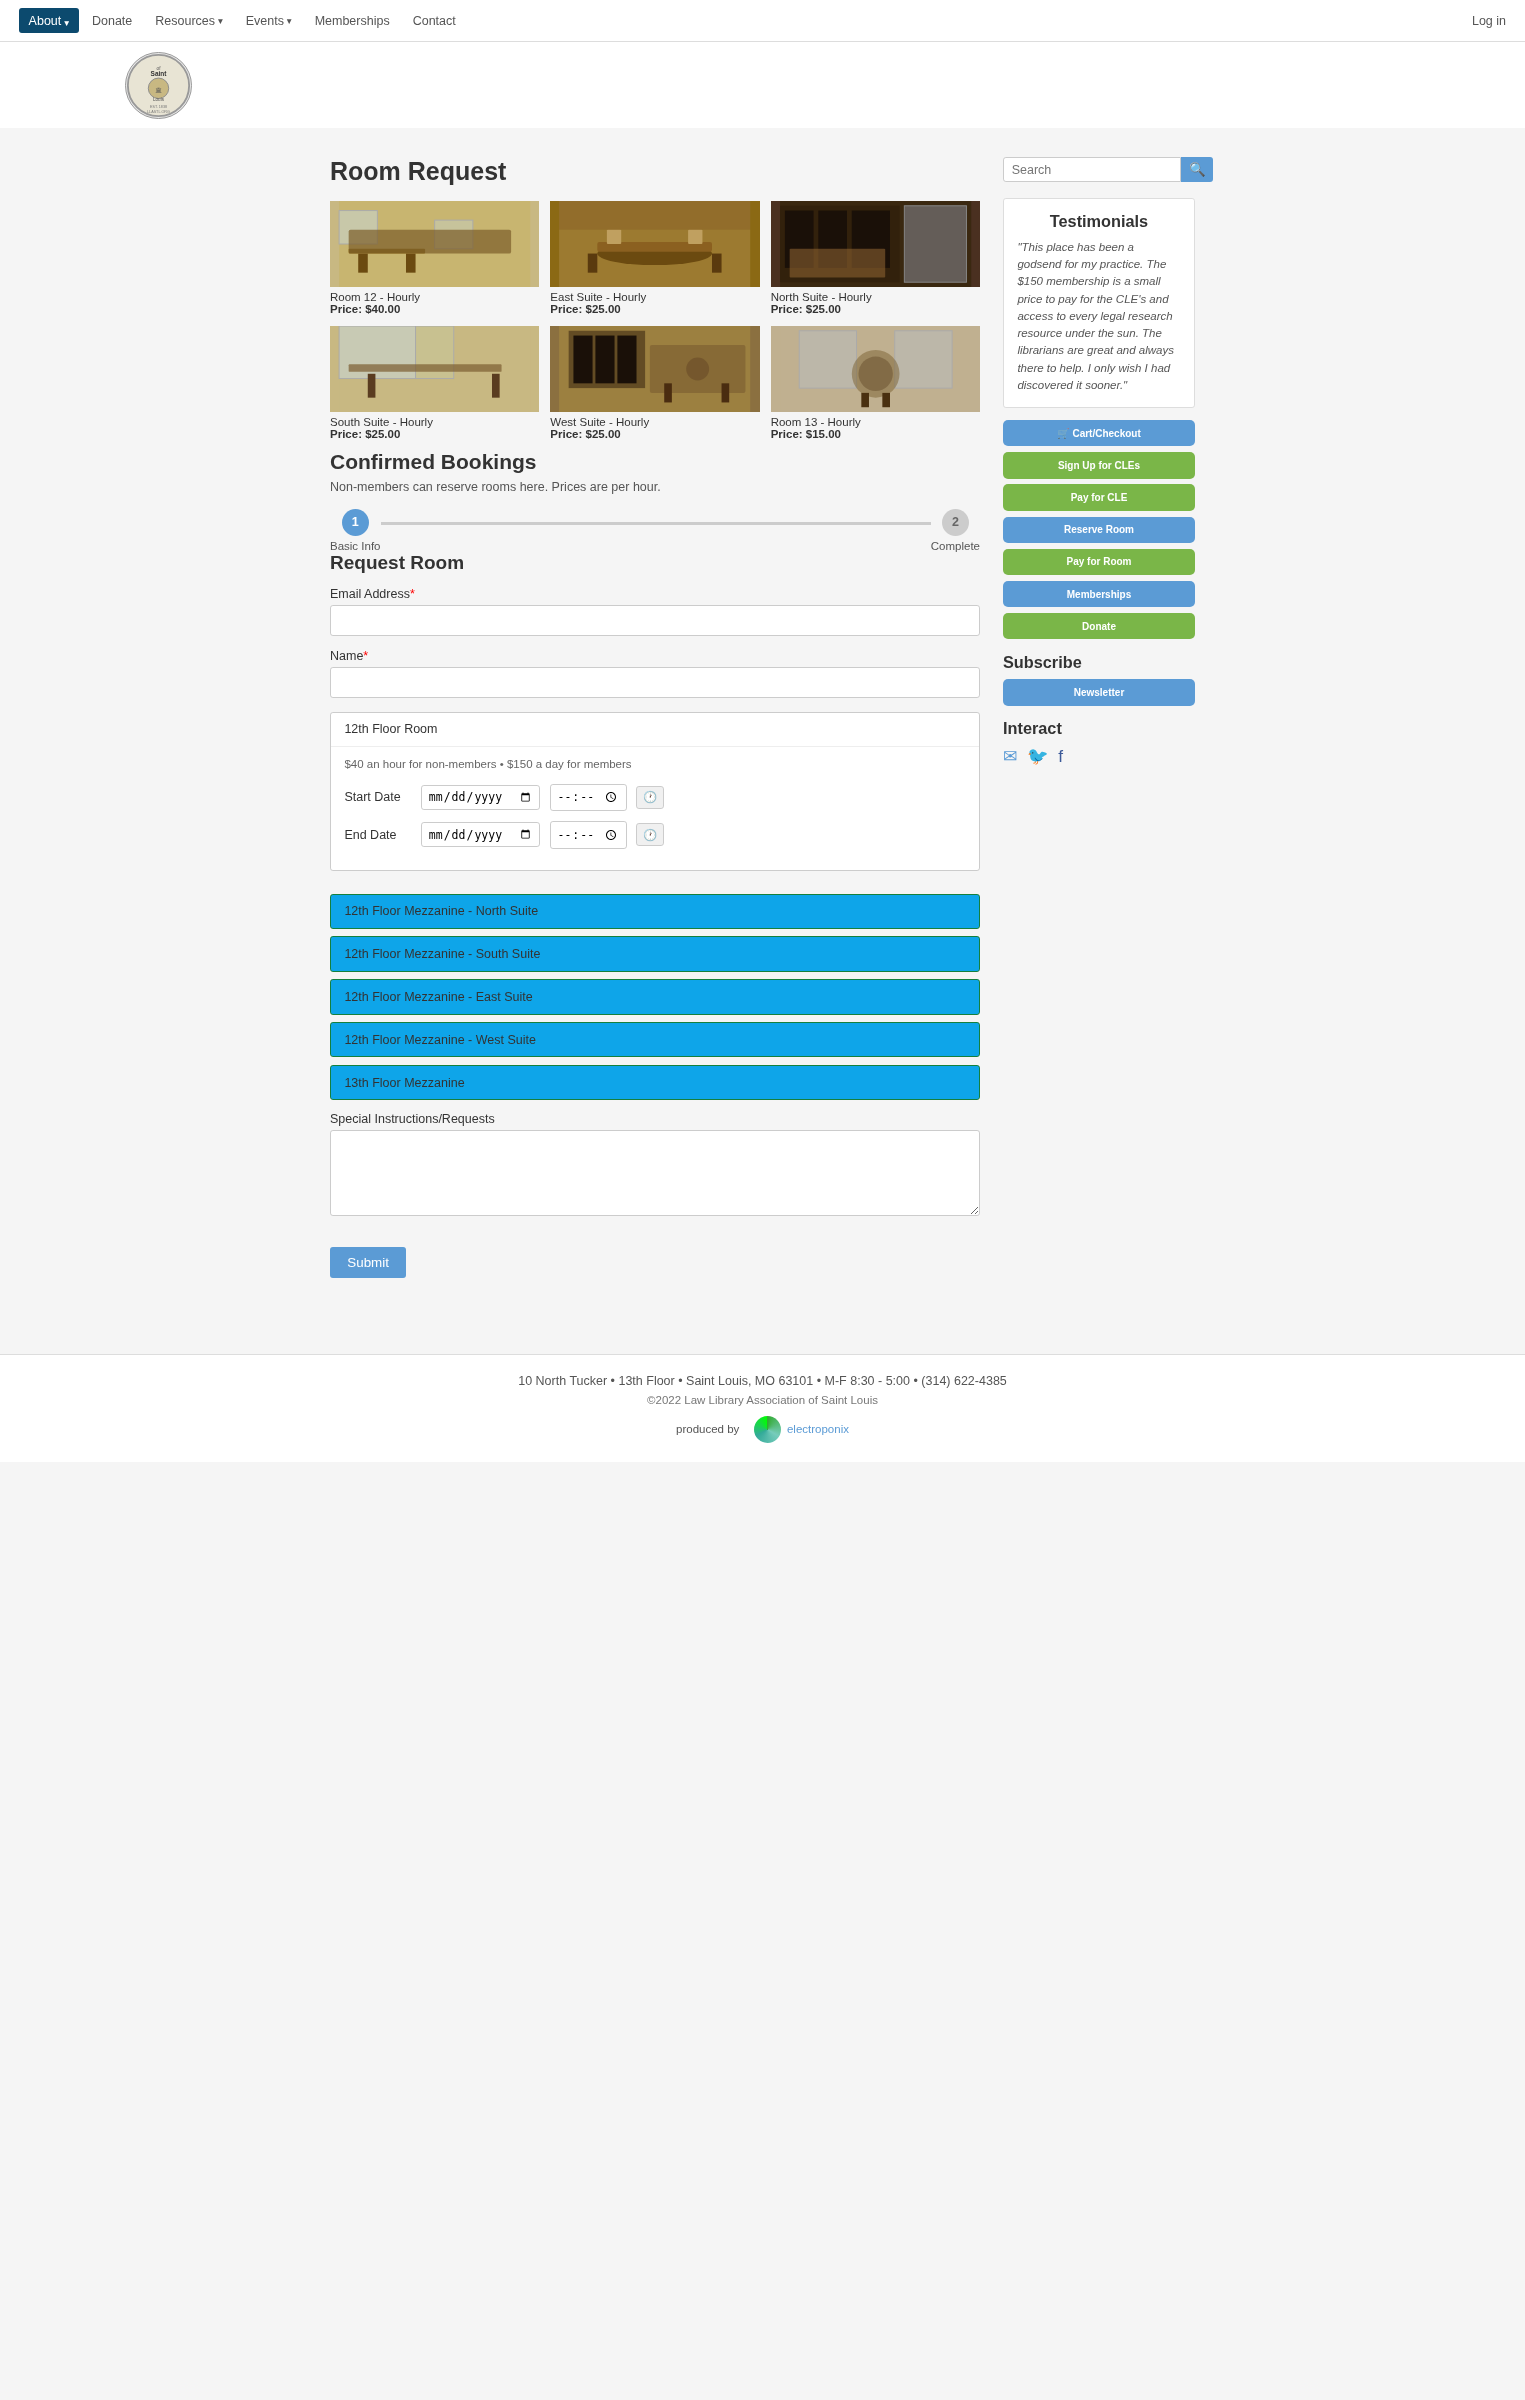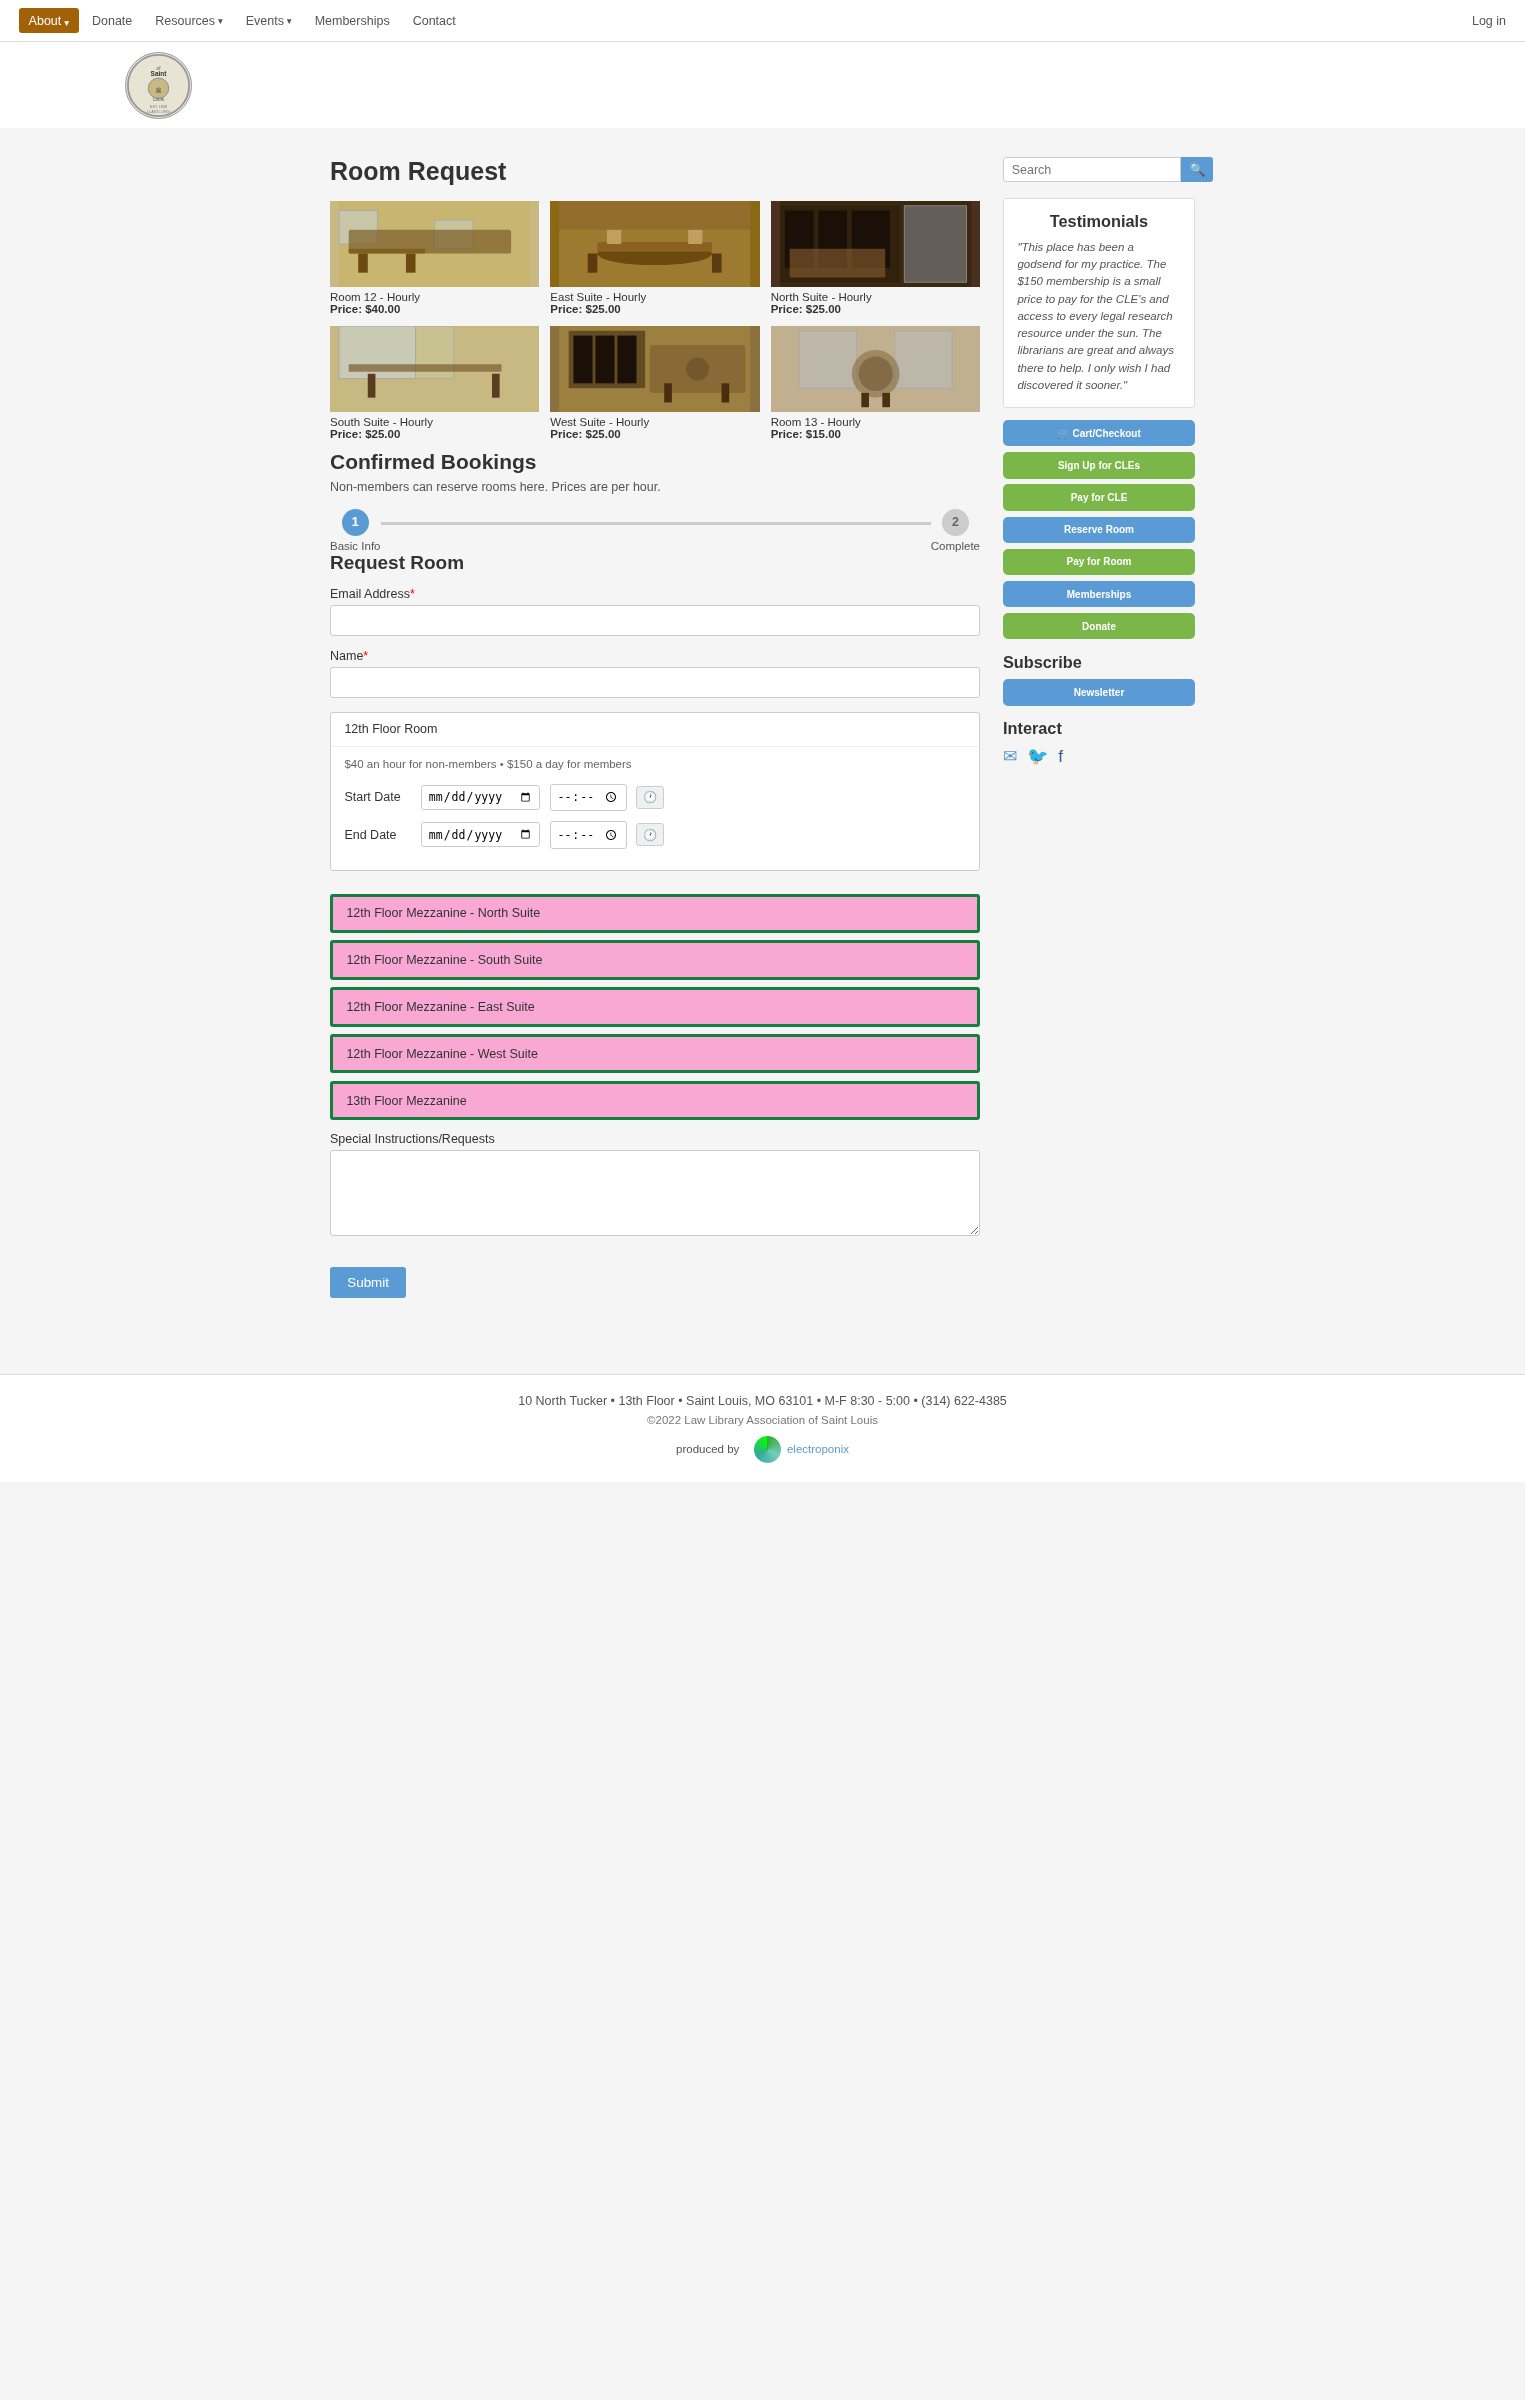--- a/index.html
+++ b/index.html
@@ -3,21 +3,21 @@
   <meta charset="utf-8">
   <style>
     * { box-sizing: border-box; margin: 0; padding: 0; }
     body { font-family: Arial, sans-serif; font-size: 13.4px; color: #333; background: #f5f5f5; }
 
     
     nav { background: #fff; border-bottom: 1px solid #ddd; padding: 0 19px; display: flex; align-items: center; justify-content: space-between; height: 42px; }
     .nav-left { display: flex; align-items: center; gap: 3.8px; }
     .nav-item { padding: 5.8px 9.6px; color: #555; font-size: 12.5px; cursor: pointer; display: flex; align-items: center; gap: 2.9px; }
     .nav-item.active, .nav-item:hover { color: #333; }
-    .nav-item.active { background: #a16207; color: #fff; border-radius: 2.9px; align-items: flex-end; }
+    .nav-item.active { background: #0c4a6e; color: #fff; border-radius: 2.9px; align-items: flex-end; }
     .nav-right { display: flex; align-items: center; gap: 9.6px; }
     .nav-login { color: #555; font-size: 12.5px; cursor: pointer; }
     .dropdown-arrow { font-size: 9.6px; }
 
     
     .site-header { background: #fff; padding: 9.6px 125px; display: flex; align-items: center; justify-content: space-between; }
     .logo-area { display: flex; align-items: center; gap: 9.6px; }
     .logo-circle { width: 67px; height: 67px; border-radius: 50%; border: 1.9px solid #999; background: #e8e8e8; display: flex; align-items: center; justify-content: center; font-size: 7.7px; text-align: center; color: #555; }
 
     
@@ -50,21 +50,21 @@
 
     
     .request-title { font-size: 19px; font-weight: bold; margin-bottom: 13.4px; }
     .form-group { margin-bottom: 13.4px; }
     .form-label { font-size: 12.5px; color: #333; margin-bottom: 3.8px; display: block; }
     .form-label .required { color: red; }
     .form-input { width: 100%; padding: 5.8px 7.7px; border: 1px solid #ccc; border-radius: 2.9px; font-size: 12.5px; height: 31px; }
     textarea.form-input { height: 86px; resize: vertical; }
 
     
-    .collapsible-section { border: 3px solid #15803d; border-radius: 2.9px; margin-bottom: 7.7px; padding: 9.6px 13.4px; font-size: 12.5px; color: #333; background: #f9a8d4; cursor: pointer; }
+    .collapsible-section { border: 1px solid #15803d; border-radius: 2.9px; margin-bottom: 7.7px; padding: 9.6px 13.4px; font-size: 12.5px; color: #333; background: #0ea5e9; cursor: pointer; }
 
     
     .room-expand-section { border: 1px solid #ccc; border-radius: 2.9px; margin-bottom: 23px; background: #fff; }
     .room-expand-header { padding: 9.6px 13.4px; font-size: 12.5px; color: #333; border-bottom: 1px solid #eee; }
     .room-expand-body { padding: 11.5px 13.4px; }
     .room-pricing-note { font-size: 11.5px; color: #666; margin-bottom: 13.4px; }
     .date-row { display: flex; align-items: center; gap: 9.6px; margin-bottom: 9.6px; }
     .date-label { font-size: 12.5px; color: #333; width: 67px; flex-shrink: 0; }
     .date-input { padding: 3.8px 5.8px; border: 1px solid #ccc; border-radius: 2.9px; font-size: 11.5px; }
     .time-input { padding: 3.8px 5.8px; border: 1px solid #ccc; border-radius: 2.9px; font-size: 11.5px; width: 77px; }

